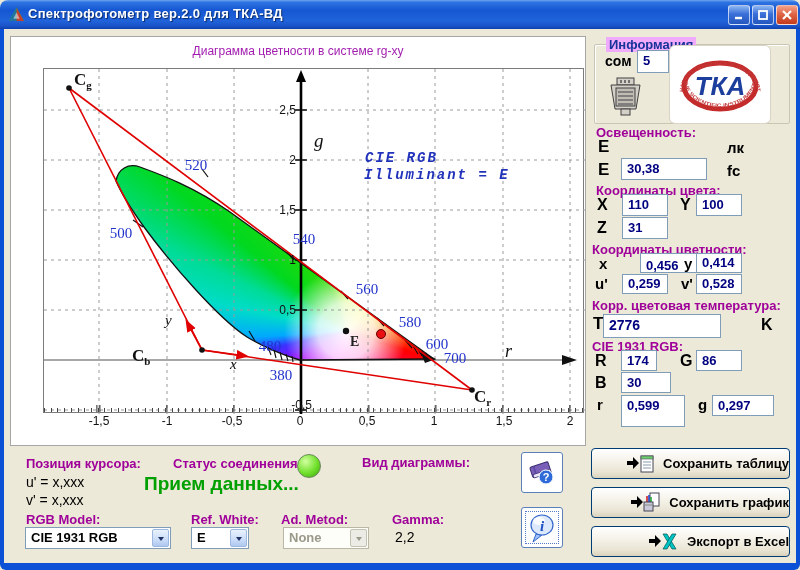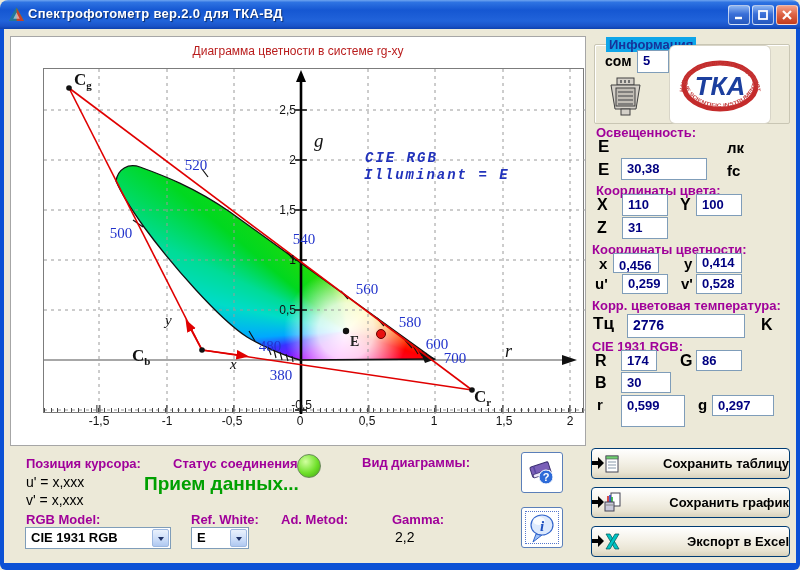--- a/index.html
+++ b/index.html
@@ -21,21 +21,21 @@
   .tb-red  { background:linear-gradient(180deg,#F4A188,#DE6547 45%,#C33B1C); }
   .border-left  { position:absolute; left:0; top:29px; width:4px; height:535px; background:#0C51D5; }
   .border-right { position:absolute; left:796px; top:29px; width:4px; height:535px; background:#0C51D5; }
   .border-bottom{ position:absolute; left:0; top:563px; width:800px; height:7px; background:#0C51D5;
     border-radius:0 0 6px 6px; }
 
   
   .chart-panel { position:absolute; left:10px; top:36px; width:576px; height:410px;
     background:#fff; border:1px solid #A6A6A6; }
   .chart-title { position:absolute; left:0; top:7px; width:100%; text-align:center;
-    color:#b91c1c; font-size:12px; }
+    color:#a21caf; font-size:12px; }
   .plot { position:absolute; left:32px; top:31px; width:541px; height:345px;
     background:#fff; border:1px solid #7c7c7c; }
   .locus { position:absolute; left:0; top:0; width:541px; height:345px;
     background-image:
       radial-gradient(circle 62px at 302px 262px, rgba(255,255,255,.97) 0%, rgba(255,255,255,.82) 45%, rgba(255,255,255,0) 100%),
       conic-gradient(from 0deg at 302px 262px,
         #B4F000 0deg,#FFF000 45deg,#FFA000 78deg,#FF4000 98deg,#FF0000 108deg,
         #FF00AA 150deg,#FF00FF 195deg,#A000FF 239deg,#3832FF 257deg,#00A8FF 266deg,
         #00DCC8 282deg,#00DC96 295deg,#00D820 310deg,#30DC00 340deg,#B4F000 360deg);
     clip-path:path('M 72,112 C 74,100 84,94 96,98 C 118,106 150,118 186,143 L 390,290 L 256,291 C 238,286 216,276 203,268 C 175,250 128,196 100,158 C 90,144 78,126 72,112 Z');
@@ -52,21 +52,21 @@
   .wl-text { font-family:"Liberation Serif",serif; font-size:15px; fill:#2233CC; }
   .vx-text { font-family:"Liberation Serif",serif; font-size:17px; font-weight:bold; fill:#111; }
   .ax-text { font-family:"Liberation Serif",serif; font-style:italic; fill:#111; }
   .yt-text { font-size:12px; fill:#111; }
   .ann-text { font-family:"Liberation Mono",monospace; font-weight:bold; font-style:italic;
     font-size:14px; fill:#2233BB; letter-spacing:2px; }
 
   
   .grpbox { position:absolute; left:594px; top:44px; width:196px; height:80px;
     border:1px solid #C9C6B4; box-shadow:inset 1px 1px 0 #fff; border-radius:2px; }
-  .grp-label { position:absolute; left:606px; top:37px; background:#0ea5e9; padding:0 3px;
+  .grp-label { position:absolute; left:606px; top:37px; background:#f0abfc; padding:0 3px;
     color:#16339A; font-weight:bold; font-size:13px; }
   .sec-label { position:absolute; color:#A0009A; font-weight:bold; font-size:13px; white-space:nowrap; }
   .fld { position:absolute; background:#fff; border:1px solid #7F9DB9; color:#000080;
     font-weight:bold; font-size:13px; padding:2px 0 0 5px; }
   .ltr { position:absolute; color:#000; font-weight:bold; }
   .unit { position:absolute; color:#000; font-weight:bold; font-size:15px; }
   .logo { position:absolute; left:670px; top:46px; width:100px; height:77px; background:#fff;
     border-radius:5px; box-shadow:0 0 0 1px #d8d5c8; }
 
   
@@ -86,21 +86,21 @@
   .combo.disabled .cb-btn { background:#ECEBE5; border-color:#C5C2B0; }
   .combo.disabled .cb-arrow { border-top-color:#9B998A; }
 
   .sq-btn { position:absolute; left:521px; width:42px; height:41px; background:#fff;
     border:1px solid #5B7FB9; border-radius:3px; display:flex; align-items:center; justify-content:center; }
   .focus-dash { position:absolute; inset:3px; border:1px dotted #5577CC; }
 
   .xpbtn { position:absolute; left:591px; width:199px; height:31px;
     border:1px solid #003C74; border-radius:4px;
     background:linear-gradient(180deg,#FFFFFF,#F4F1E7 45%,#E9E4D3 80%,#D9D2BC);
-    display:flex; align-items:center; justify-content:space-between; gap:8px;
+    display:flex; align-items:center; justify-content:flex-end; gap:8px;
     font-weight:bold; font-size:13px; color:#000; box-shadow:inset 0 1px 0 #fff; }
 </style>
 </head>
 <body>
 
 <div class="window">
 
   <div class="titlebar">
     <svg class="app-icon" viewBox="0 0 16 16">
       <polygon points="8,1.5 1,14 15,14" fill="#19C819"></polygon>
@@ -302,31 +302,31 @@
   <div class="sec-label" style="left:596px;top:183px">Координаты цвета:</div>
   <div class="ltr" style="left:597px;top:196px;font-size:16px">X</div>
   <div class="fld" style="left:622px;top:194px;width:46px;height:22px">110</div>
   <div class="ltr" style="left:680px;top:196px;font-size:16px">Y</div>
   <div class="fld" style="left:696px;top:194px;width:46px;height:22px">100</div>
   <div class="ltr" style="left:597px;top:219px;font-size:16px">Z</div>
   <div class="fld" style="left:622px;top:217px;width:46px;height:22px">31</div>
 
   <div class="sec-label" style="left:592px;top:242px">Координаты цветности:</div>
   <div class="ltr" style="left:599px;top:255px;font-size:15px">x</div>
-  <div class="fld" style="left:613px;top:253px;width:46px;height:20px;padding-top:4px">0,456</div>
+  <div class="fld" style="left:640px;top:253px;width:64px;height:20px;padding-top:4px">0,456</div>
   <div class="ltr" style="left:684px;top:255px;font-size:15px">y</div>
   <div class="fld" style="left:696px;top:253px;width:46px;height:20px;padding-top:1px">0,414</div>
   <div class="ltr" style="left:595px;top:275px;font-size:15px">u'</div>
   <div class="fld" style="left:622px;top:274px;width:46px;height:20px;padding-top:1px">0,259</div>
   <div class="ltr" style="left:681px;top:275px;font-size:15px">v'</div>
   <div class="fld" style="left:696px;top:274px;width:46px;height:20px;padding-top:1px">0,528</div>
 
   <div class="sec-label" style="left:592px;top:298px">Корр. цветовая температура:</div>
   <div class="ltr" style="left:593px;top:314px;font-size:17px">Тц</div>
-  <div class="fld" style="left:627px;top:314px;width:118px;height:24px;font-size:14px">2776</div>
+  <div class="fld" style="left:603px;top:314px;width:118px;height:24px;font-size:14px">2776</div>
   <div class="unit" style="left:761px;top:316px;font-size:16px">K</div>
 
   <div class="sec-label" style="left:592px;top:339px">CIE 1931 RGB:</div>
   <div class="ltr" style="left:595px;top:352px;font-size:16px">R</div>
   <div class="fld" style="left:621px;top:350px;width:36px;height:21px">174</div>
   <div class="ltr" style="left:680px;top:352px;font-size:16px">G</div>
   <div class="fld" style="left:696px;top:350px;width:46px;height:21px">86</div>
   <div class="ltr" style="left:595px;top:374px;font-size:16px">B</div>
   <div class="fld" style="left:621px;top:372px;width:50px;height:21px">30</div>
   <div class="ltr" style="left:597px;top:396px;font-size:15px">r</div>
@@ -354,20 +354,26 @@
 
   <div class="sec-label" style="left:191px;top:512px">Ref. White:</div>
   <div class="combo" style="left:191px;top:527px;width:58px">
     <span class="cb-text">E</span>
     <span class="cb-btn">
         <span class="cb-arrow"></span>
       </span>
   </div>
 
   <div class="sec-label" style="left:281px;top:512px">Ad. Metod:</div>
+  <div class="combo disabled" style="left:283px;top:527px;width:86px">
+    <span class="cb-text">None</span>
+    <span class="cb-btn">
+        <span class="cb-arrow"></span>
+      </span>
+  </div>
 
   <div class="sec-label" style="left:392px;top:512px">Gamma:</div>
   <div class="plain" style="left:395px;top:529px">2,2</div>
 
   <div class="sq-btn" style="top:452px">
     <svg width="30" height="30" viewBox="0 0 30 30">
       <g transform="rotate(-18 14 12)">
         <rect x="4" y="6" width="19" height="11" rx="1.5" fill="#7A5FB8" stroke="#3A2E70"></rect>
         <rect x="5" y="14" width="18" height="3.5" fill="#EDEAF8" stroke="#3A2E70" stroke-width="0.7"></rect>
         <line x1="8" y1="6" x2="8" y2="14" stroke="#5846A0" stroke-width="1.5"></line>

